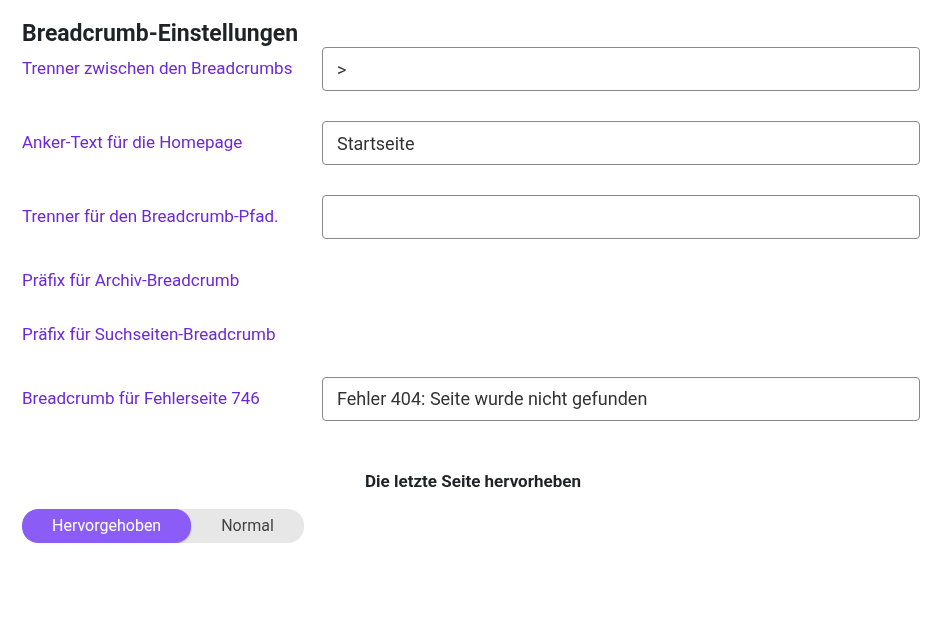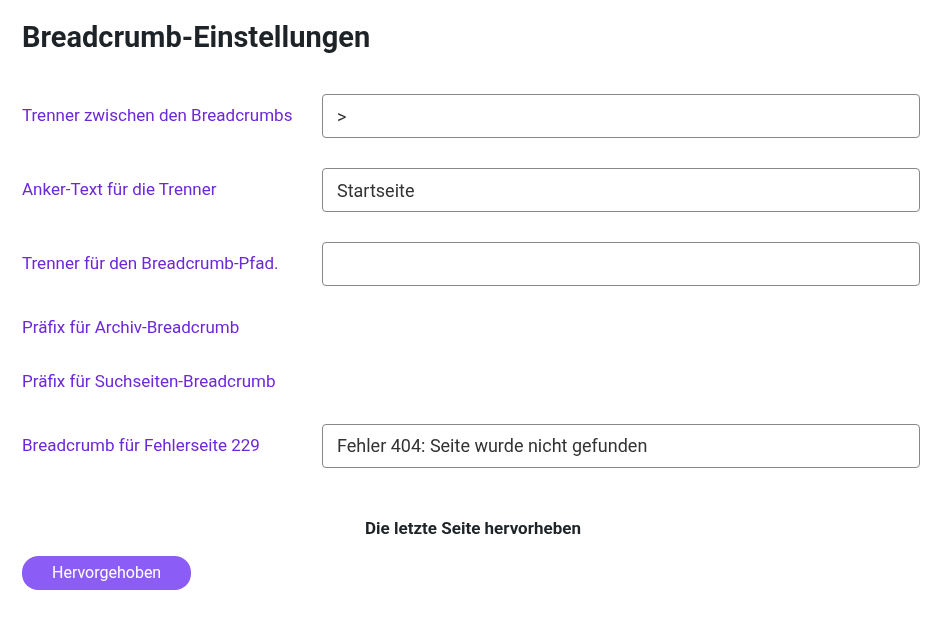--- a/index.html
+++ b/index.html
@@ -4,24 +4,23 @@
   <style>
     * { box-sizing: border-box; margin: 0; padding: 0; }
     body {
       font-family: -apple-system, BlinkMacSystemFont, "Segoe UI", Roboto, sans-serif;
       background: #fff;
       color: #222;
       padding: 20px 20px 20px 22px;
       width: 940px;
     }
     .page-title {
-      font-size: 29px;
+      font-size: 23px;
       font-weight: 700;
       color: #1d2327;
-      margin-bottom: 40px;
     }
     .form-row {
       display: flex;
       align-items: center;
       margin-bottom: 30px;
     }
     .form-label {
       width: 300px;
       flex-shrink: 0;
       font-size: 17px;
@@ -83,40 +82,41 @@
 <body>
 
 <h2 class="page-title">Breadcrumb-Einstellungen</h2>
 
 <div class="form-row">
   <label class="form-label">Trenner zwischen den Breadcrumbs</label>
   <input type="text" class="form-input" value="&gt;" style="">
 </div>
 
 <div class="form-row">
-  <label class="form-label">Anker-Text für die Trenner</label>
+  <label class="form-label">Anker-Text für die Homepage</label>
   <input type="text" class="form-input" value="Startseite" style="">
 </div>
 
 <div class="form-row">
   <label class="form-label">Trenner für den Breadcrumb-Pfad.</label>
   <input type="text" class="form-input" value="" style="">
 </div>
 
 <div class="form-row">
   <label class="form-label">Präfix für Archiv-Breadcrumb</label>
 </div>
 
 <div class="form-row">
   <label class="form-label">Präfix für Suchseiten-Breadcrumb</label>
 </div>
 
 <div class="form-row">
-  <label class="form-label">Breadcrumb für Fehlerseite 229</label>
+  <label class="form-label">Breadcrumb für Fehlerseite 746</label>
   <input type="text" class="form-input" value="Fehler 404: Seite wurde nicht gefunden" style="">
 </div>
 
 <div class="highlight-section">
   <div class="highlight-label">Die letzte Seite hervorheben</div>
   <div class="toggle-group">
     <button class="toggle-btn active">Hervorgehoben</button>
+    <button class="toggle-btn">Normal</button>
   </div>
 </div>
 
 </body></html>

